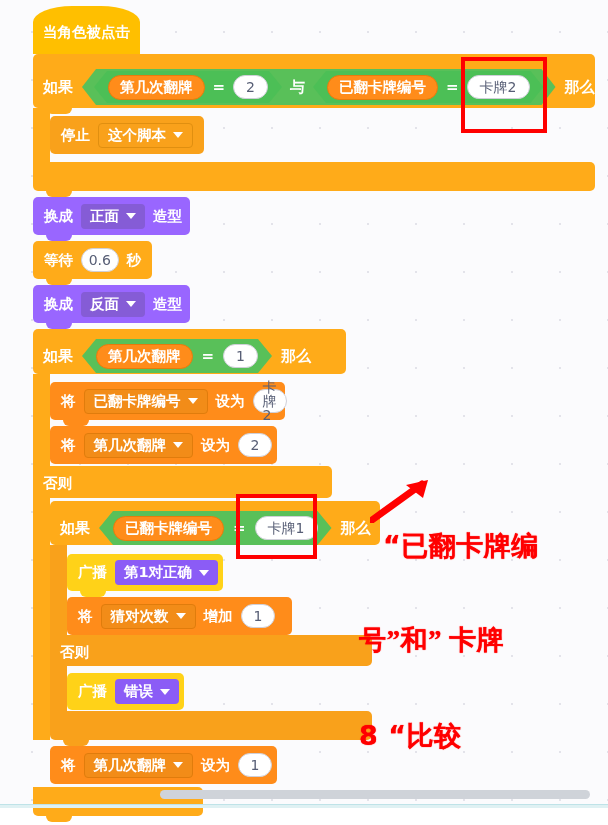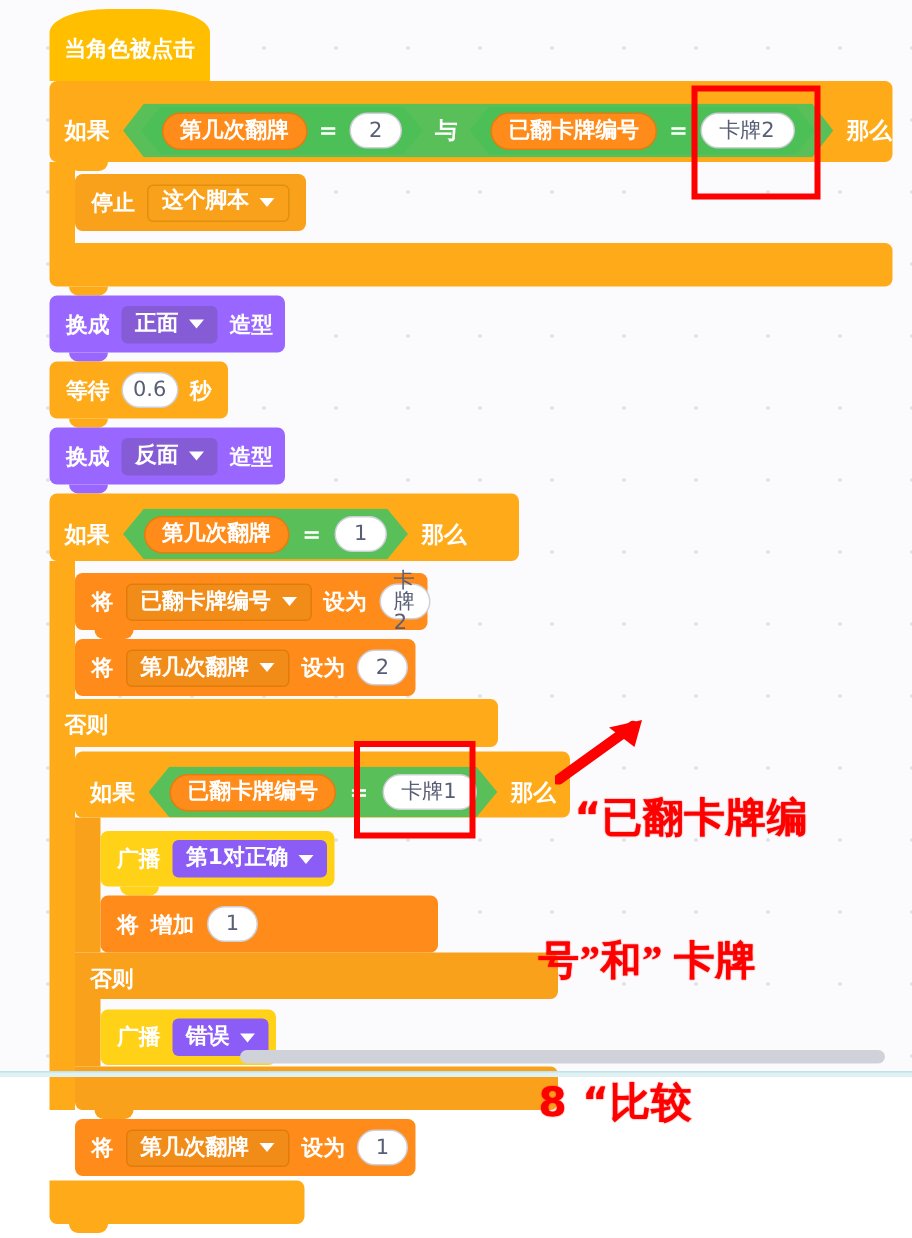--- a/index.html
+++ b/index.html
@@ -1,21 +1,21 @@
 <!DOCTYPE html>
 <html><head>
 <meta charset="utf-8">
 <style>
   * { box-sizing: border-box; margin:0; padding:0; }
   html,body{
     width:608px; height:825px; overflow:hidden;
     font-family:"DejaVu Sans","Liberation Sans",sans-serif;
   }
   #canvas{
-    position:relative; width:608px; height:718px;
+    position:relative; width:608px; height:808px;
     background-color:#fbfbfd;
     background-image:radial-gradient(circle, #e3e3ea 1.1px, transparent 1.2px);
     background-size:48px 48px;
     background-position:8px 8px;
   }
   
   .blk{ position:absolute; color:#fff; font-weight:bold; }
   .lbl{ color:#fff; font-weight:bold; white-space:nowrap; }
 
   
@@ -42,21 +42,21 @@
   
   .ddfield{
     display:inline-flex; align-items:center; gap:7px;
     border-radius:4px; padding:0 9px; height:25px;
     font-size:14.5px; color:#fff; font-weight:bold; line-height:1;
     white-space:nowrap;
   }
   .dd-purple{ background:#855cd6; }
   .dd-data  { background:#f28c18; border:1px solid #e07c0c; }
   .dd-yellow{ background:#8b5cf6; }
-  .dd-ctrl  { background:#f9a11b; border:1px solid #e08f10;font-family:Liberation Mono, monospace; }
+  .dd-ctrl  { background:#f9a11b; border:1px solid #e08f10; }
   .caret{ width:0;height:0;border-left:5px solid transparent;border-right:5px solid transparent;border-top:6px solid #fff; }
 
   
   .hex{
     position:relative; display:inline-flex; align-items:center;
     background:#59c059; color:#fff;
     clip-path:polygon(14px 0, calc(100% - 14px) 0, 100% 50%, calc(100% - 14px) 100%, 14px 100%, 0 50%);
     padding:0 16px; height:34px; gap:9px;
   }
   .hex-inner{
@@ -259,20 +259,24 @@
     <span class="lbl">广播</span>
     <span class="ddfield dd-yellow">
       <span>第1对正确</span>
       <span class="caret"></span>
     </span>
   </div>
   <div class="notch" style="left:80px; top:591px; background:#ffd218;"></div>
 
   <div class="stack data-orange" style="left:67px; top:597px; width:225px; height:38px; border-radius:5px;">
     <span class="lbl">将</span>
+    <span class="ddfield dd-data">
+      <span>猜对次数</span>
+      <span class="caret"></span>
+    </span>
     <span class="lbl">增加</span>
     <span class="inputoval">1</span>
   </div>
 
   <span class="lbl" style="position:absolute; left:60px; top:643px; font-size:14.5px;">否则</span>
 
   <div class="stack events-yel" style="left:67px; top:673px; width:117px; height:37px; border-radius:5px;">
     <span class="lbl">广播</span>
     <span class="ddfield dd-yellow">
       <span>错误</span>

